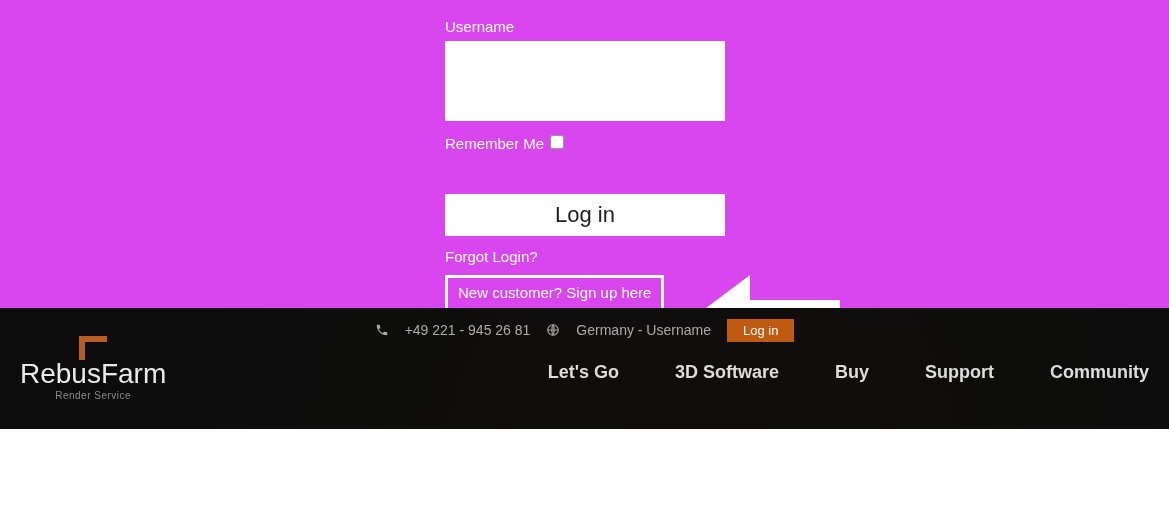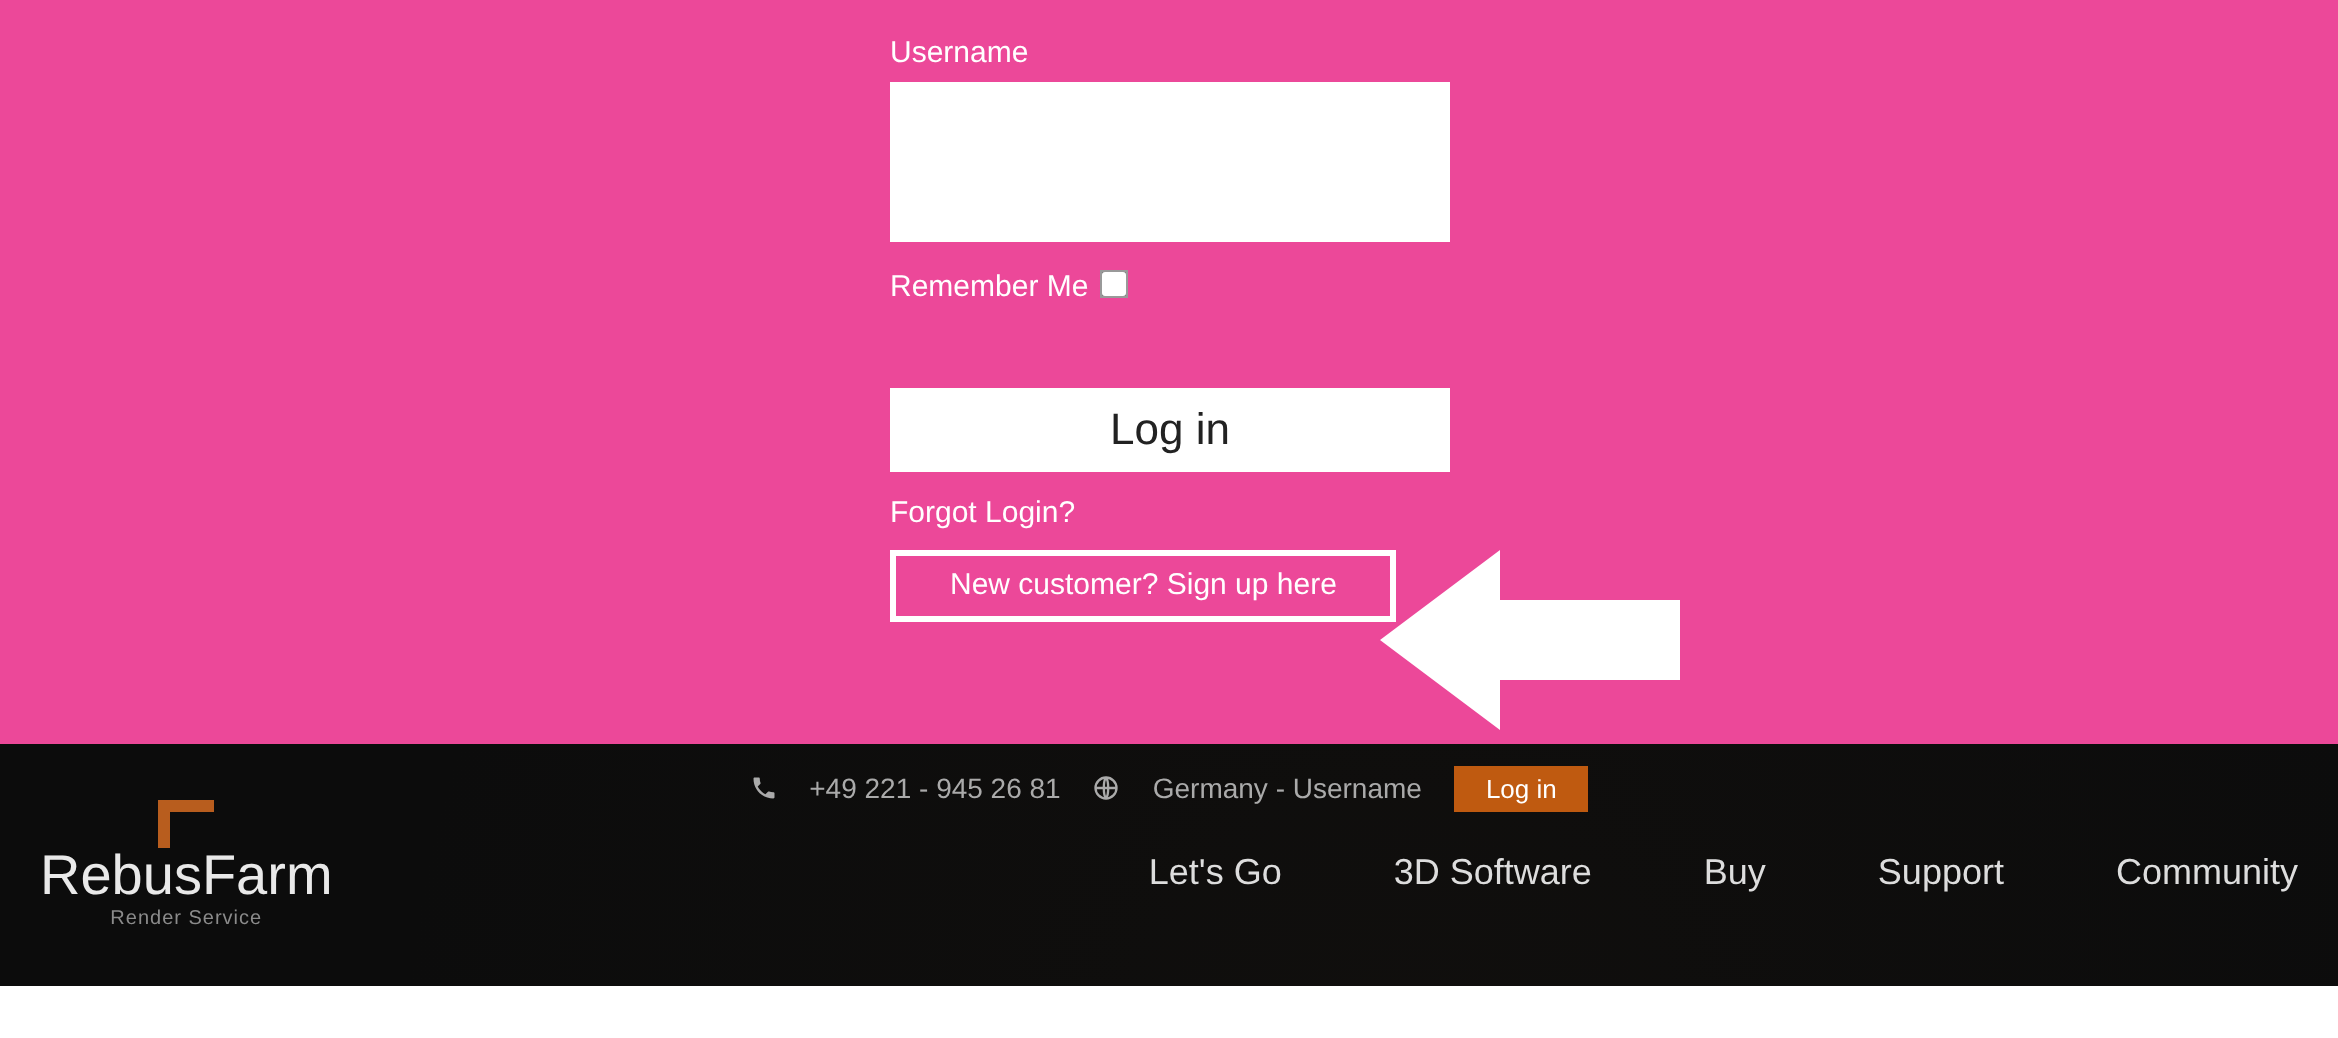--- a/index.html
+++ b/index.html
@@ -1,20 +1,20 @@
 <!DOCTYPE html>
 <html><head>
 <meta charset="utf-8">
 <style>
   * { box-sizing: border-box; margin: 0; padding: 0; }
   html, body { width: 1169px; height: 519px; font-family: "Segoe UI", Arial, sans-serif; overflow: hidden; }
   .top {
     width: 100%;
-    height: 372px;
-    background: #ec4899;
+    height: 308px;
+    background: #d946ef;
     position: relative;
   }
   .form-col {
     position: absolute;
     left: 445px;
     top: 18px;
     width: 280px;
     color: #fff;
   }
   .lbl { font-size: 15px; margin-bottom: 6px; display: block; }
@@ -39,21 +39,21 @@
     color: #222;
     font-size: 22px;
     border: none;
     cursor: pointer;
     font-family: inherit;
   }
   .forgot { margin-top: 12px; font-size: 15px; }
   .signup-box {
     margin-top: 10px;
     border: 3px solid #fff;
-    padding: 6px 27px;
+    padding: 6px 10px;
     display: inline-block;
     cursor: pointer;
   }
   .signup-box span { color: #fff; font-size: 15px; }
   .arrow {
     position: absolute;
     left: 690px;
     top: 270px;
     width: 150px;
     height: 100px;
@@ -114,20 +114,21 @@
     right: 20px;
     display: flex;
     gap: 56px;
     font-size: 18px;
     color: #ddd;
   }
   .main-nav a {
     color: #ddd;
     text-decoration: none;
     cursor: pointer;
+    font-weight: bold;
   }
   .overlay-dim {
     position: absolute;
     inset: 0;
     background: radial-gradient(circle at 700px 160px, rgba(40,30,20,0.15), rgba(0,0,0,0) 70%);
     pointer-events: none;
   }
 </style>
 </head>
 <body>

